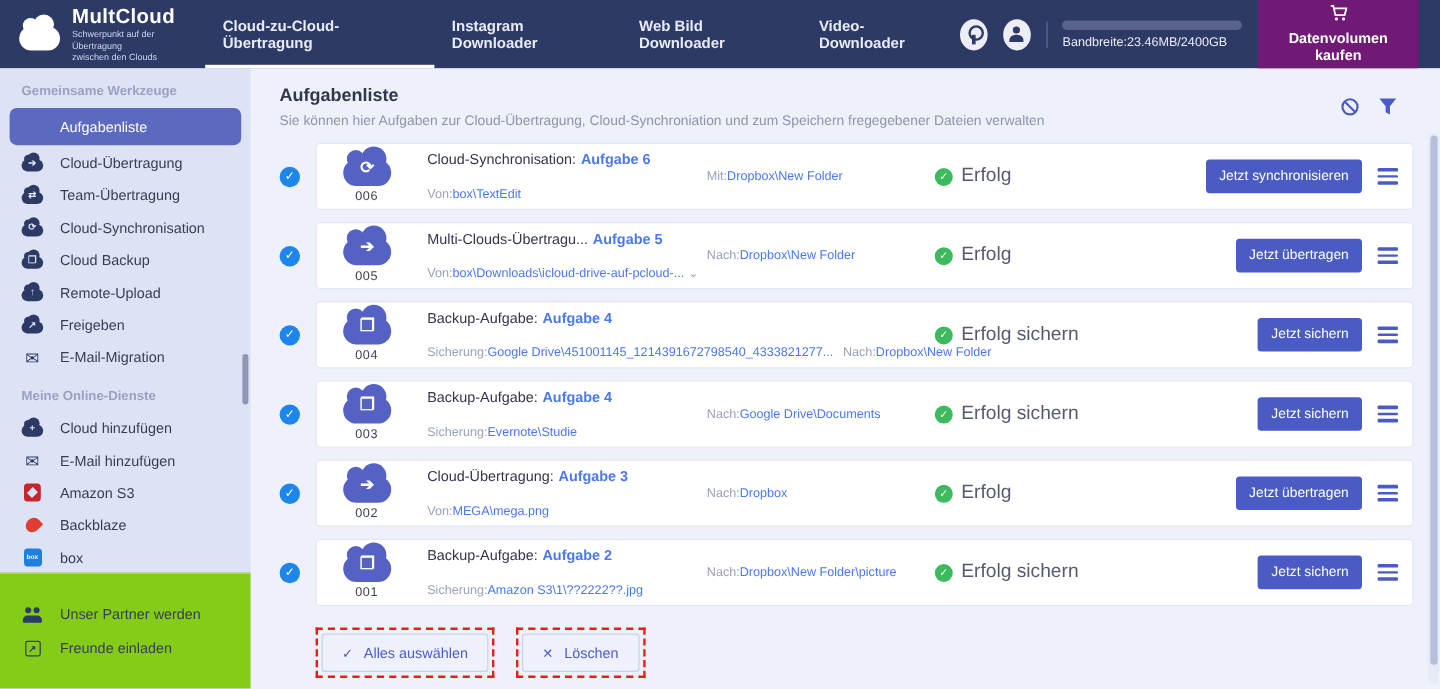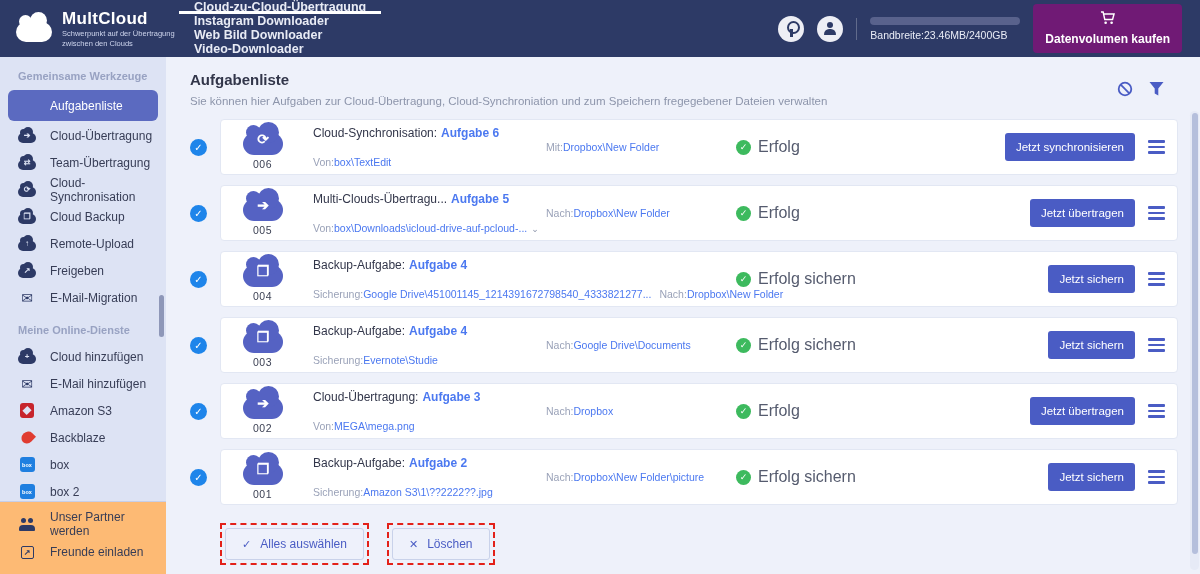--- a/index.html
+++ b/index.html
@@ -9,21 +9,21 @@
   
   .header { height:57px; background:#2d3a66; display:flex; align-items:stretch; }
   .logo-area { width:175px; display:flex; align-items:center; padding-left:16px; gap:10px; }
   .logo-cloud { position:relative; width:36px; height:20px; background:#fff; border-radius:11px; margin-top:6px; }
   .logo-cloud::before { content:""; position:absolute; left:3px; top:-7px; width:13px; height:13px; background:#fff; border-radius:50%; }
   .logo-cloud::after { content:""; position:absolute; right:5px; top:-10px; width:17px; height:17px; background:#fff; border-radius:50%; }
   .logo-cloud .back { position:absolute; left:-4px; top:-4px; width:44px; height:16px; background:#7d88b8; border-radius:9px; z-index:-1; }
   .logo-text .name { color:#fff; font-size:17px; font-weight:bold; letter-spacing:.3px; }
   .logo-text .tag { color:#cdd4ec; font-size:7.5px; line-height:1.3; }
 
-  .nav { display:flex; margin-left:4px;flex-direction:column; }
+  .nav { display:flex; margin-left:4px; }
   .nav-tab { position:relative; display:flex; align-items:center; padding:0 15px; color:#e8ebf5; font-size:12.5px; font-weight:bold; cursor:pointer; }
   .nav-tab.active::after { content:""; position:absolute; left:0; right:0; bottom:0; height:3px; background:#fff; }
 
   .header-right { margin-left:auto; display:flex; align-items:center; gap:13px; padding-right:18px; }
   .hicon { width:26px; height:26px; border-radius:50%; background:#edeef5; display:flex; align-items:center; justify-content:center; cursor:pointer; }
   .key-ic { position:relative; width:9px; height:16px; }
   .key-ic::before { content:""; position:absolute; top:0; left:0; width:9px; height:9px; border:2.5px solid #2d3a66; border-radius:50%; }
   .key-ic::after { content:""; position:absolute; top:8px; left:3px; width:3px; height:8px; background:#2d3a66; }
   .person-ic { position:relative; width:12px; height:13px; }
   .person-ic::before { content:""; position:absolute; top:0; left:3px; width:6px; height:6px; background:#2d3a66; border-radius:50%; }
@@ -31,42 +31,42 @@
   .hdr-divider { width:1px; height:22px; background:rgba(255,255,255,.25); }
   .bandwidth { display:flex; flex-direction:column; gap:4px; }
   .bw-bar { width:150px; height:8px; background:#59628c; border-radius:4px; }
   .bw-text { color:#e9ecf6; font-size:10.5px; }
   .buy-btn { display:flex; align-items:center; gap:7px; background:#701a75; border:none; border-radius:4px; color:#fff; font-size:12px; font-weight:bold; padding:7px 12px; cursor:pointer; font-family:inherit;flex-direction:column; }
 
   
   .app { display:flex; height:517px; }
 
   
-  .sidebar { width:166px; background:#dde3f4; position:relative; display:flex; flex-direction:column; overflow:hidden; flex-shrink:0; }
+  .sidebar { width:209px; background:#dde3f4; position:relative; display:flex; flex-direction:column; overflow:hidden; flex-shrink:0; }
   .side-scroll { flex:1; overflow:hidden; }
   .side-title { padding:13px 18px 7px; font-size:11px; font-weight:bold; color:#98a2c2; }
   .side-item { height:27px; display:flex; align-items:center; padding-left:18px; gap:14px; color:#373d56; font-size:12px; cursor:pointer; }
   .side-item.active { background:#5b6ac0; color:#fff; border-radius:6px; margin:1px 8px; height:31px; padding-left:10px; }
   .icn { width:18px; display:flex; justify-content:center; align-items:center; flex-shrink:0; }
   .grid-ic { display:grid; grid-template-columns:6px 6px; grid-template-rows:6px 6px; gap:2px; }
   .grid-ic i { background:#fff; border-radius:1px; }
   .mcloud { position:relative; width:18px; height:10px; background:#2d3a66; border-radius:6px; margin-top:4px; }
   .mcloud::before { content:""; position:absolute; left:2px; top:-4px; width:7px; height:7px; background:#2d3a66; border-radius:50%; }
   .mcloud::after { content:""; position:absolute; right:3px; top:-6px; width:10px; height:10px; background:#2d3a66; border-radius:50%; }
   .mcloud .ov { position:absolute; left:0; right:0; top:-4px; bottom:0; display:flex; align-items:center; justify-content:center; color:#dde3f4; font-size:8px; font-weight:bold; z-index:1; }
   .env { color:#2d3a66; font-size:14px; line-height:1; }
   .s3-ic { width:14px; height:15px; background:#c7252c; border-radius:3px; position:relative; }
   .s3-ic::before { content:""; position:absolute; left:4px; top:4px; width:6px; height:7px; background:#dde3f4; transform:rotate(45deg); }
   .flame-ic { width:11px; height:13px; background:#e03c31; border-radius:50% 0 50% 50%; transform:rotate(45deg); }
   .box-ic { width:15px; height:15px; background:#1f7fe0; border-radius:3px; color:#fff; font-size:5.5px; font-weight:bold; display:flex; align-items:center; justify-content:center; }
   .people-ic { position:relative; width:16px; height:13px; }
   .people-ic::before { content:""; position:absolute; top:0; left:2px; width:5px; height:5px; background:#2d3a66; border-radius:50%; box-shadow:7px 0 0 #2d3a66; }
   .people-ic::after { content:""; position:absolute; bottom:0; left:0; width:16px; height:6px; background:#2d3a66; border-radius:4px 4px 1px 1px; }
   .export-ic { width:13px; height:13px; border:1.6px solid #2d3a66; border-radius:2px; color:#2d3a66; font-size:8px; font-weight:bold; display:flex; align-items:center; justify-content:center; }
-  .side-bottom { border-top:1px solid #c6cee8; padding:8px 0; background:#fdba74; }
+  .side-bottom { border-top:1px solid #c6cee8; padding:20px 0; background:#84cc16; }
   .side-bottom .side-item { height:28px; }
   .side-scrollthumb { position:absolute; right:2px; top:238px; width:5px; height:42px; background:#8e97b8; border-radius:3px; }
 
   
   .content { flex:1; background:#eef1fa; position:relative; padding:0 22px 0 24px; }
   .page-head { padding-top:14px; display:flex; }
   .page-title { font-size:15px; font-weight:bold; color:#32364a; }
   .page-sub { font-size:11.5px; color:#8d95ab; margin-top:7px; }
   .head-icons { margin-left:auto; display:flex; gap:16px; padding-top:10px; padding-right:14px; }
   .head-icons svg { cursor:pointer; }

